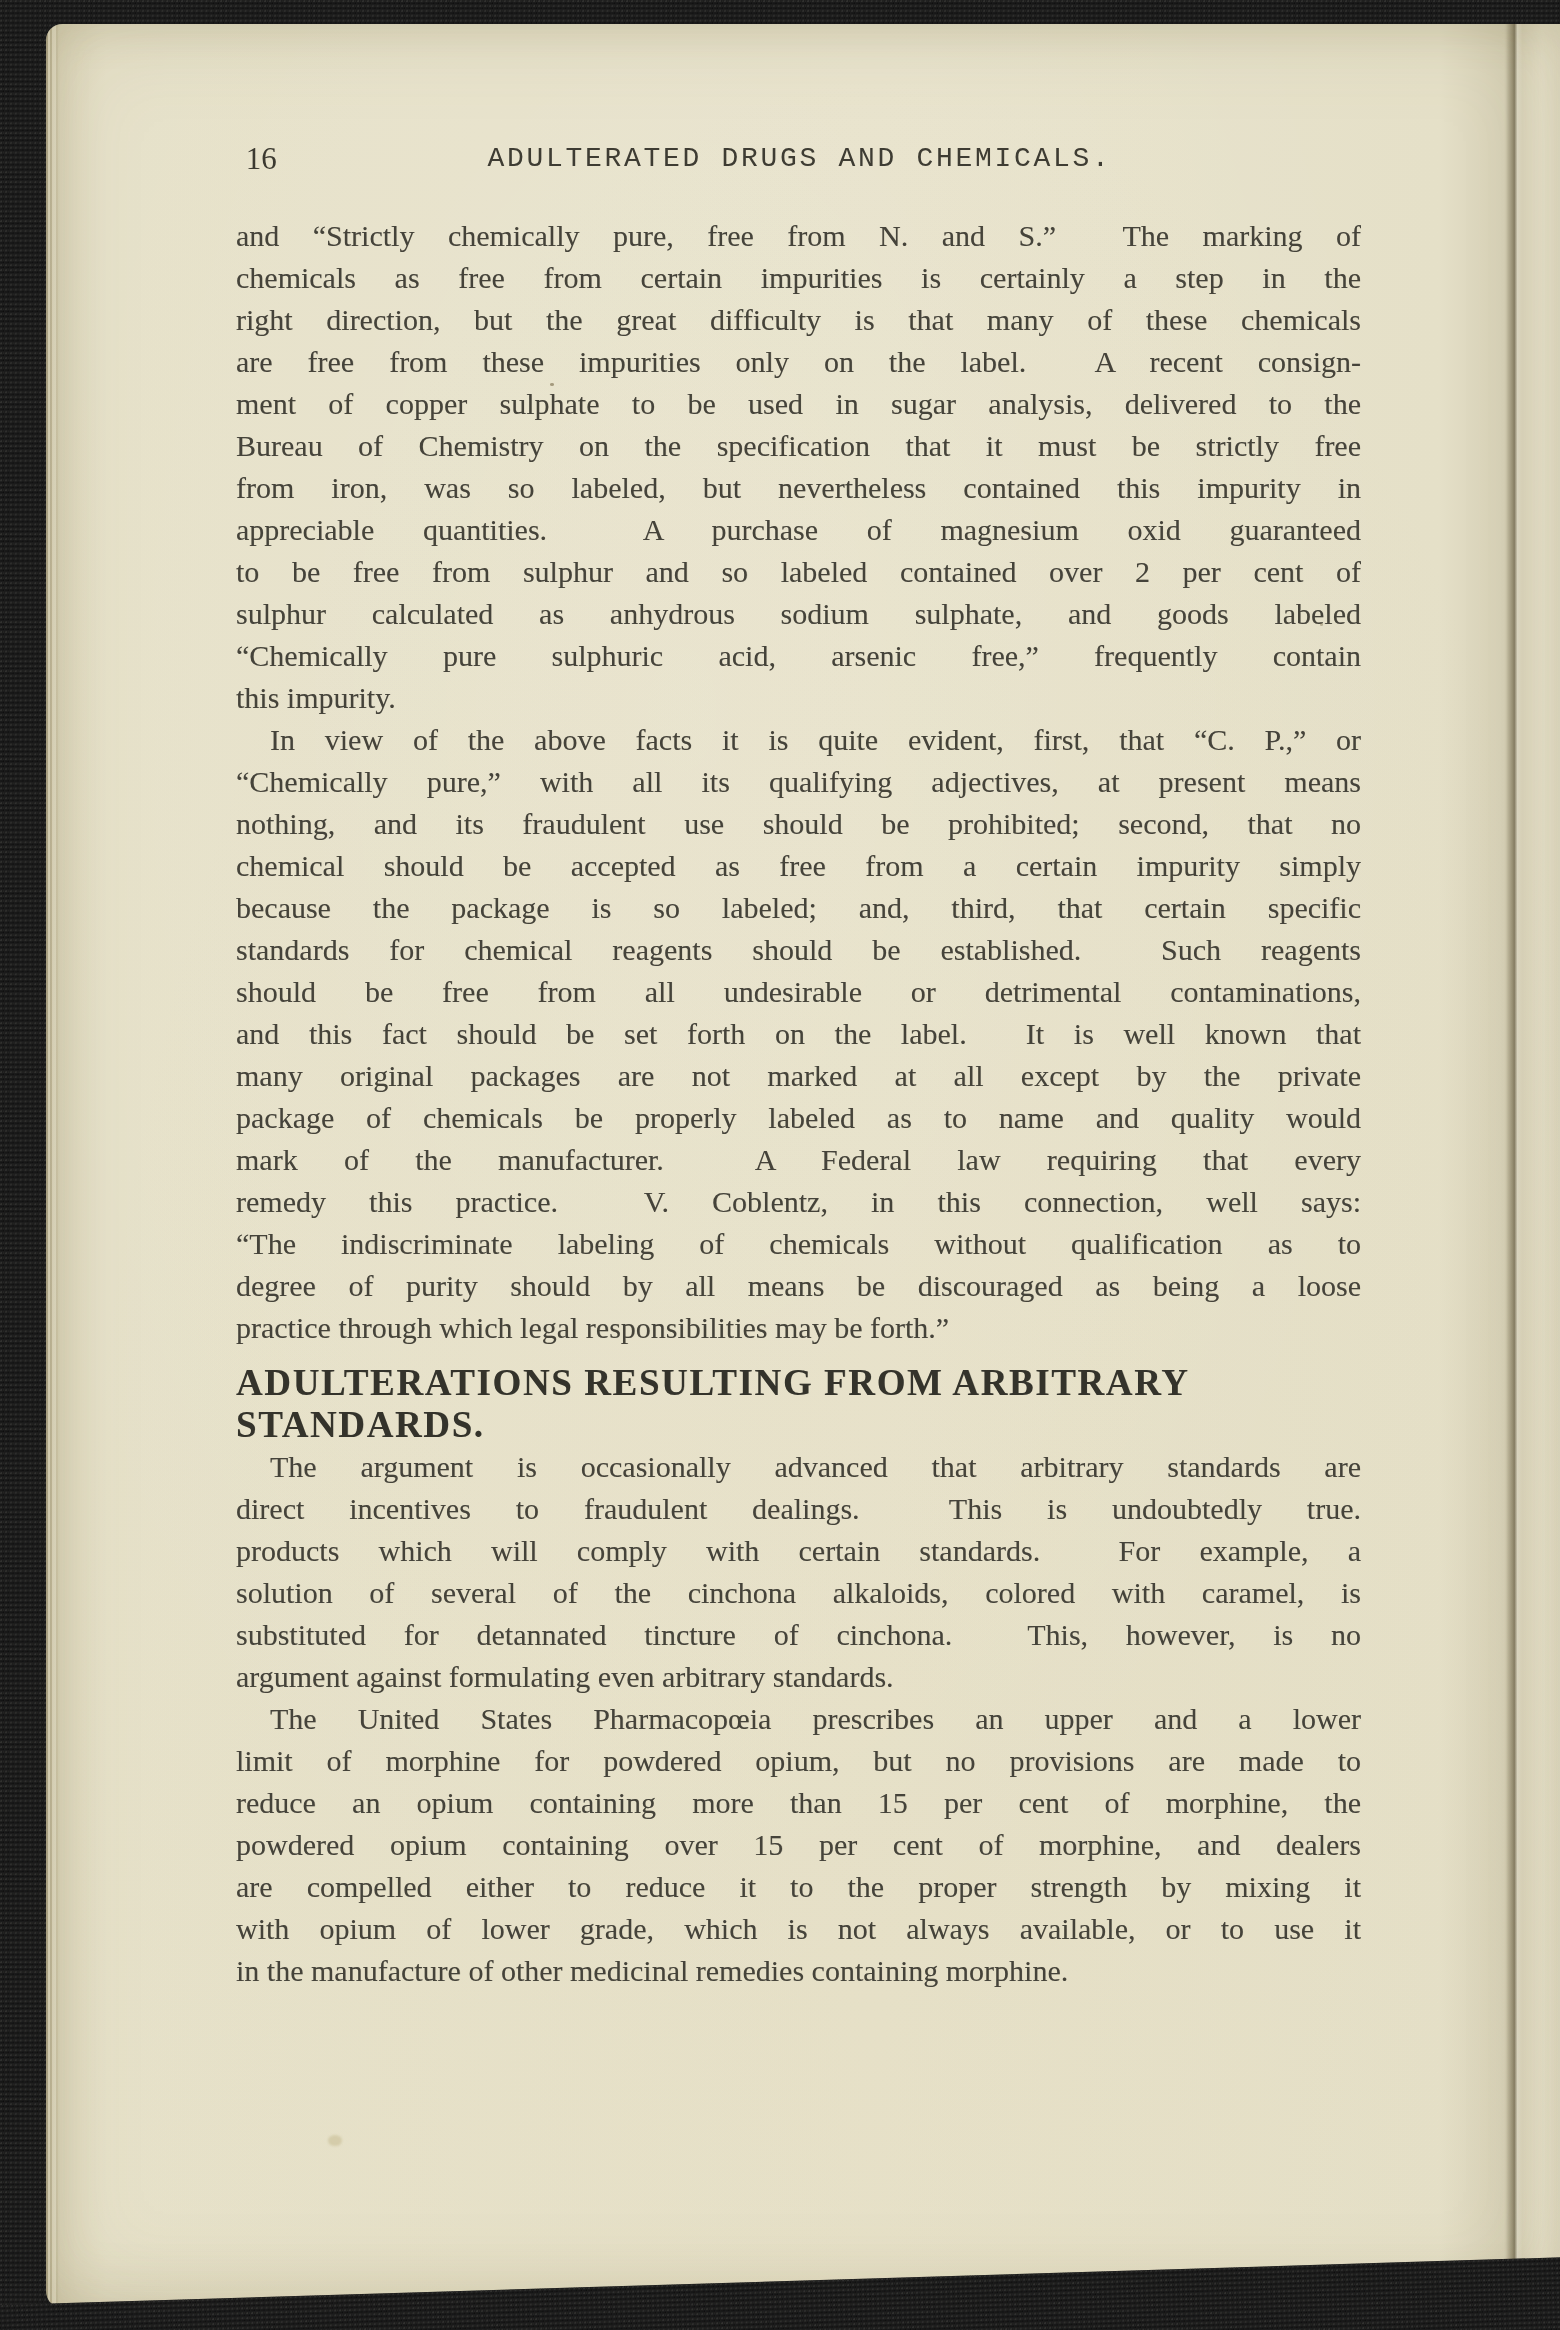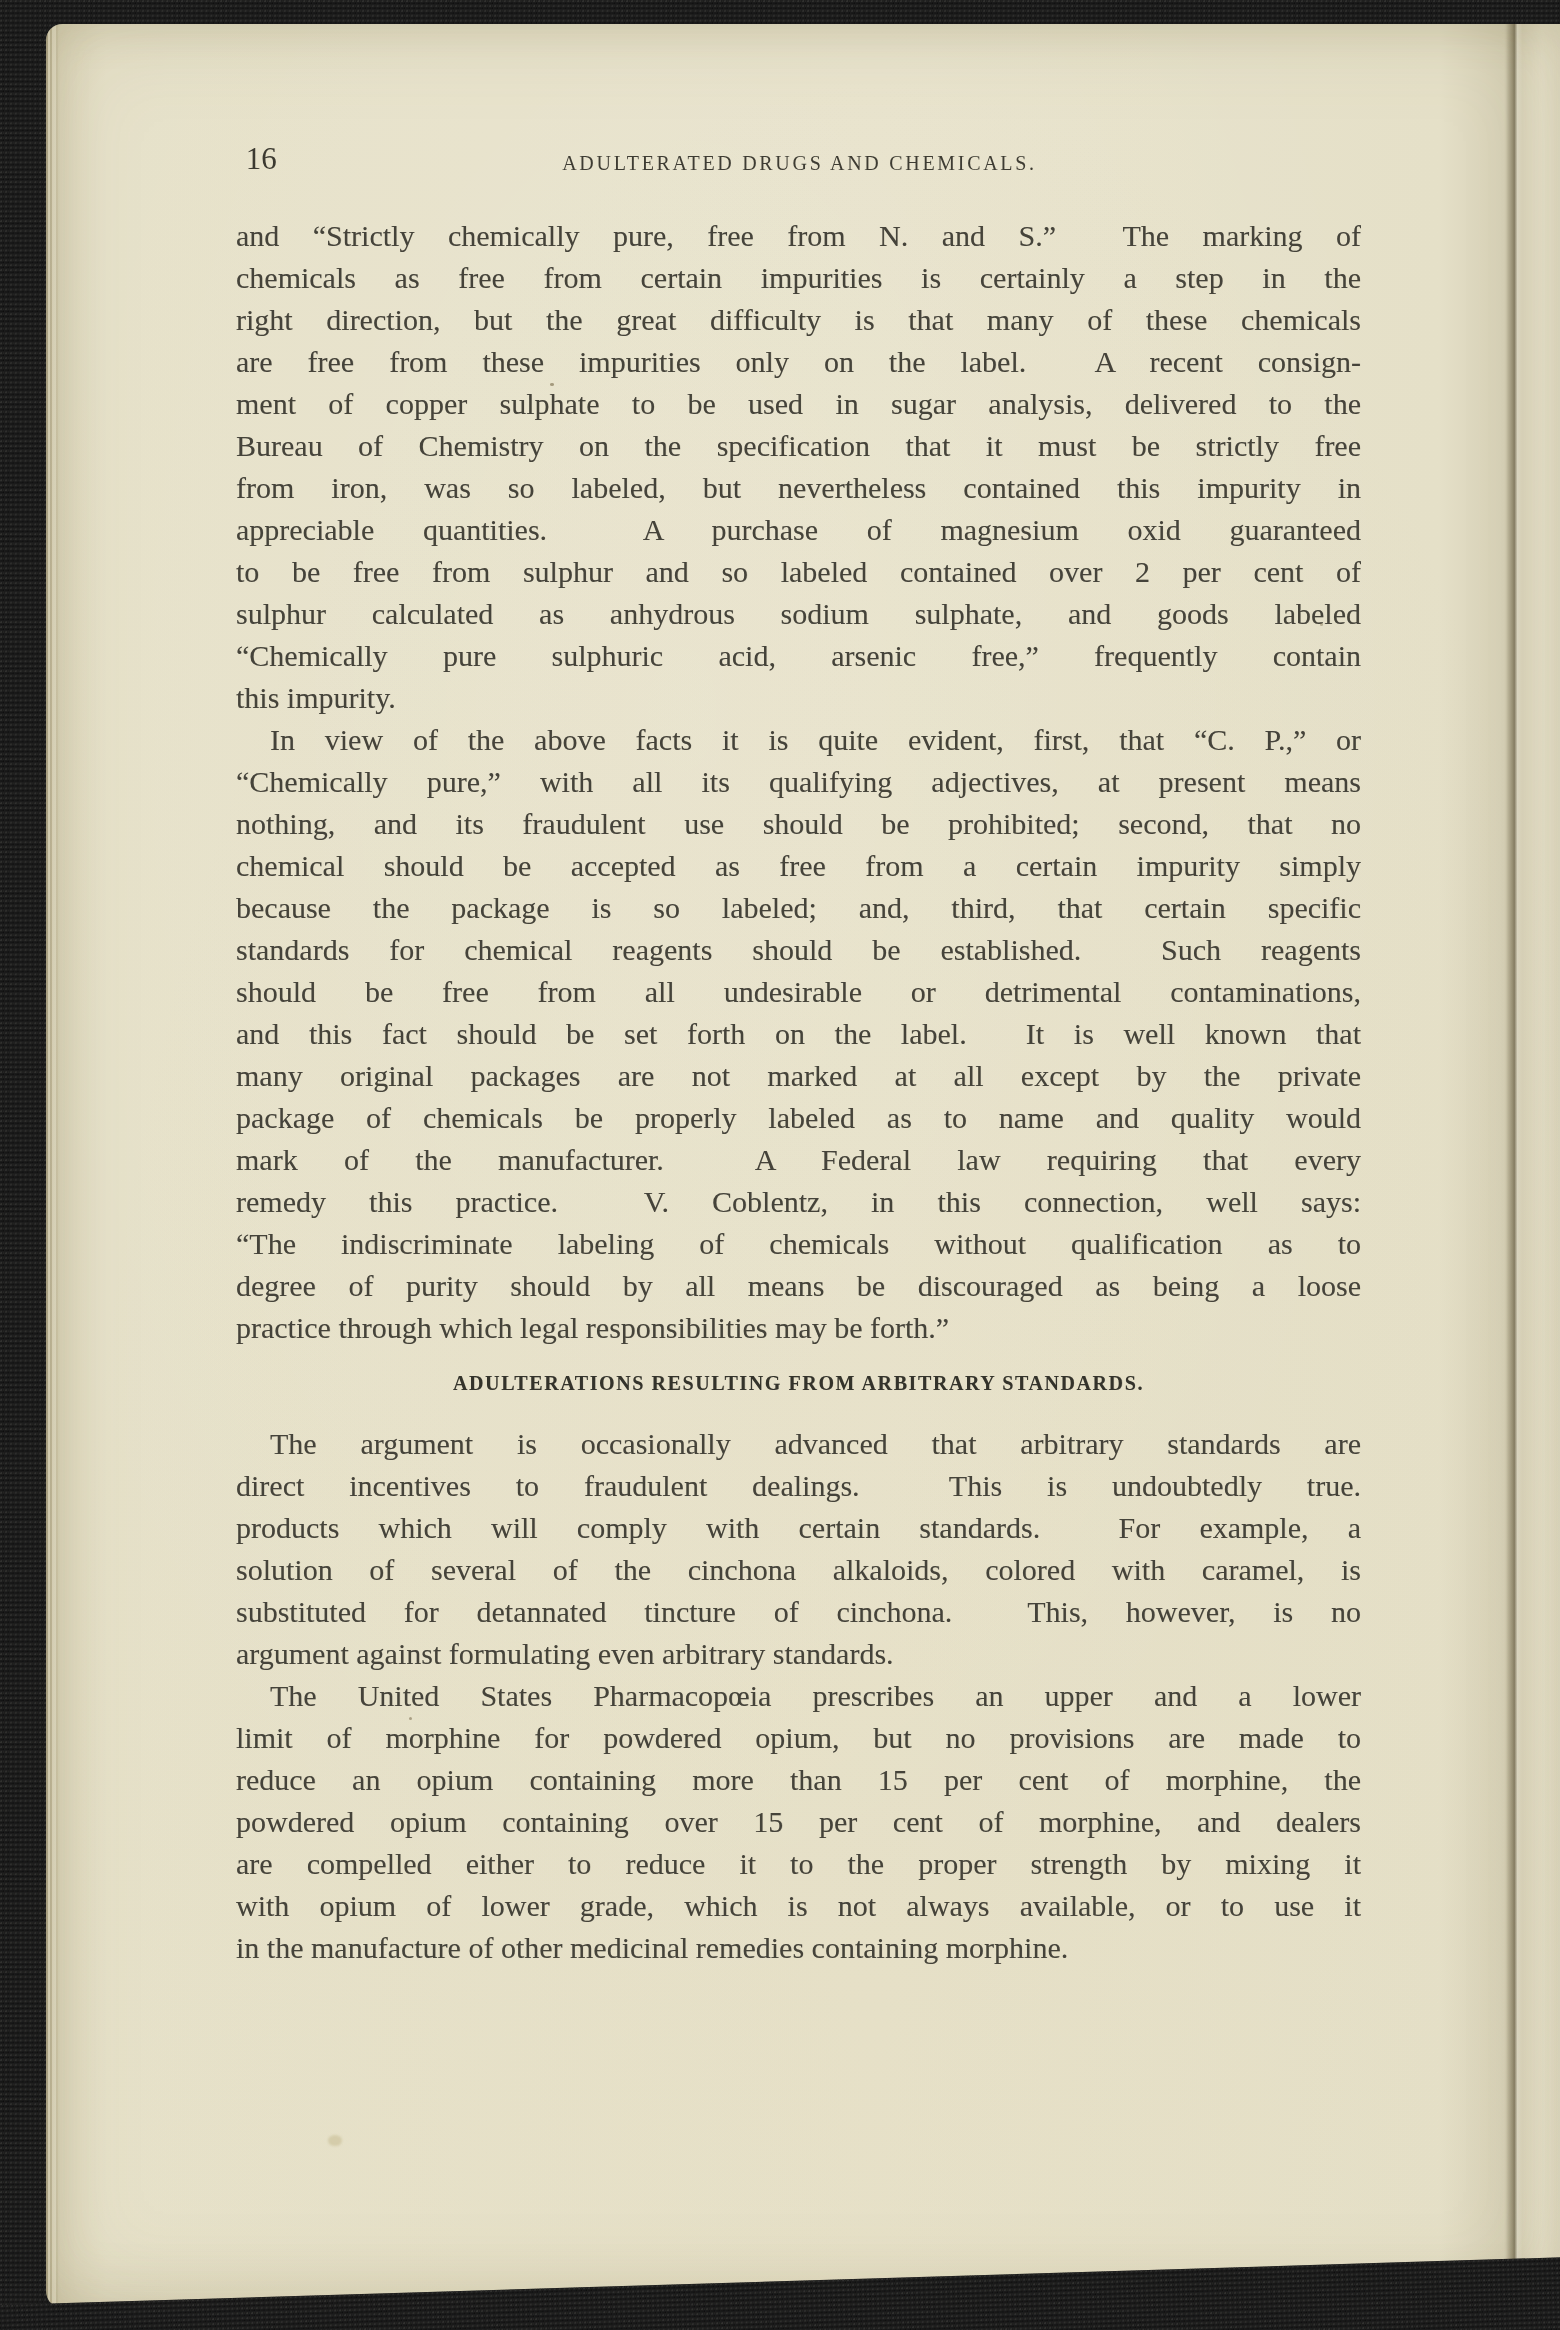--- a/index.html
+++ b/index.html
@@ -86,23 +86,24 @@
     left: 191px; top: 115px; width: 1125px; height: 38px;
   }
   .folio {
     position: absolute; left: 8.7px; bottom: 3.3px;
     font-size: 31px; line-height: 1;
     color: #3c3a31;
   }
   .running-title {
     position: absolute; left: 0; right: 0; bottom: 4.3px;
     text-align: center;
-    font-size: 20px; line-height: 1;
+    font-size: 28px; line-height: 1;
     letter-spacing: 2.7px;
     color: #3e3c33;
+    font-family: Liberation Mono, monospace;
   }
 
   
   .text-block {
     position: absolute;
     left: 190px; top: 191px; width: 1125px;
   }
   .para { margin: 0; }
   .line {
     height: 42px; line-height: 42px;
@@ -112,23 +113,22 @@
     text-align: justify;
     text-align-last: justify;
     color: #45433a;
     text-shadow: 0.3px 0.3px 0 rgba(70,68,58,0.25);
   }
   .line.last { text-align-last: left; }
   .para.indent .line:first-child { text-indent: 34px; }
 
   .section-heading {
     height: 42px; line-height: 42px;
-    margin-top: 13px; margin-bottom: 19px;
-    text-align: center;
-    font-size: 20px; font-weight: bold;
+    margin-top: 13px; margin-bottom: 42px;
+    font-size: 37px; font-weight: bold;
     letter-spacing: 1.6px;
     color: #34332b;
     text-shadow: 0.3px 0.3px 0 rgba(50,49,42,0.3);
   }
 
   
   .speck { position: absolute; border-radius: 50%; }
   .speck.s1 { left: 504px; top: 359px; width: 3.8px; height: 2.7px; background: rgba(110,95,60,0.55); }
   .speck.s2 { left: 363px; top: 1693px; width: 3.3px; height: 3.3px; background: rgba(95,80,50,0.45); }
   .speck.s3 { left: 282px; top: 2111px; width: 14px; height: 11px; background: rgba(180,165,115,0.35); filter: blur(1.1px); }

